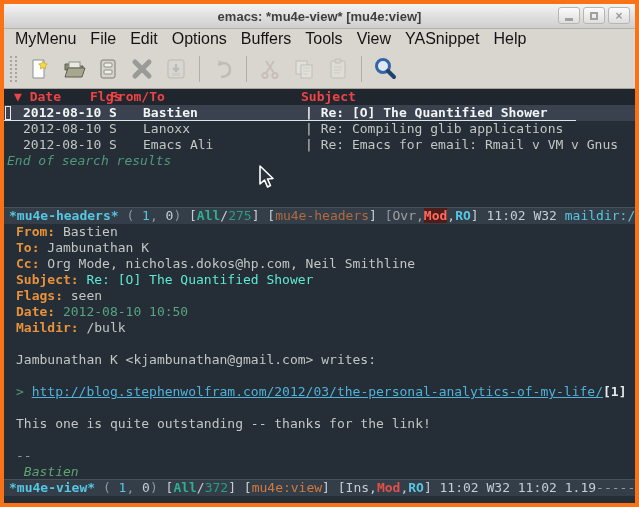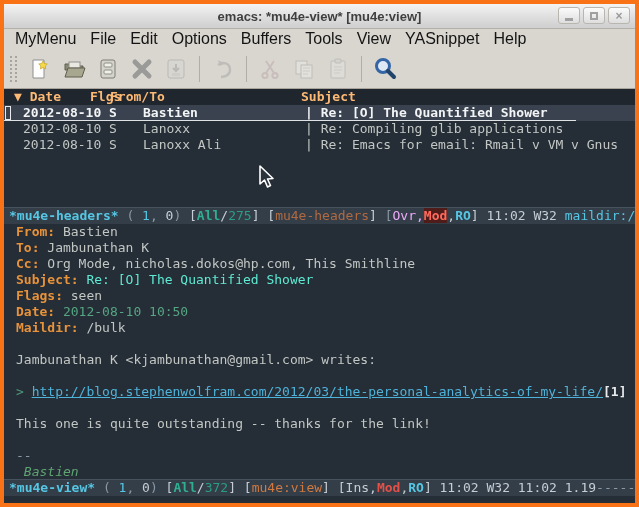--- a/index.html
+++ b/index.html
@@ -39,40 +39,40 @@
     display:flex; align-items:center; padding-left:4px;
   }
   .grip { width:7px; height:26px; border-left:2px dotted #a8a49c; border-right:2px dotted #a8a49c; margin:0 6px 0 2px; }
   .tool-btn { width:34px; height:32px; display:flex; align-items:center; justify-content:center; border-radius:3px; }
   .tool-btn.disabled { opacity:.40; }
   .tool-sep { width:1px; height:26px; background:#b2aea6; margin:0 6px; }
   
   .emacs { height:421px; background:#252d36; color:#c2c7c4; font-size:13px; overflow:hidden; }
   .hwin { height:118px; position:relative; overflow:hidden; }
   .hline { position:relative; height:16px; line-height:16px; white-space:pre; }
-  .header-line { background:#20262e; color:#fdba74; font-weight:bold; }
+  .header-line { background:#20262e; color:#ef4444; font-weight:bold; }
   .hcol { position:absolute; top:0; }
   .row-selected { background:#39424e; color:#f2f4f5; font-weight:bold; }
   .row-underline { position:absolute; left:0; bottom:0; width:572px; height:1px; background:#dfe3e5; }
   .fringe-mark { position:absolute; left:1px; top:1px; width:6px; height:14px; border:1px solid #e8eaec; }
   .end-msg { color:#4e9a7a; font-style:italic; padding-left:3px; }
   
   .modeline {
     height:17px; line-height:16px; background:#343e49; border-top:1px solid #46525e;
     white-space:pre; overflow:hidden; padding-left:5px; font-size:13px;
   }
   .c-name { color:#56c6e3; font-weight:bold; }
   .c-light { color:#c6cdd4; }
   .c-dim { color:#8b98a5; }
   .c-cyan { color:#56c6e3; }
   .c-teal-b { color:#2fae92; font-weight:bold; }
   .c-teal { color:#2b9d85; }
   .c-orange-dim { color:#b06a42; }
   .c-orange { color:#d07a40; }
-  .c-mut { color:#f0abfc; }
+  .c-mut { color:#a3a3a3; }
   .c-red { color:#e25048; font-weight:bold; }
   .c-red-bg { color:#ff6b5e; font-weight:bold; background:#4e1d1a; }
   .c-ro { color:#56c6e3; font-weight:bold; }
   
   .vwin { height:255px; overflow:hidden; padding-left:12px; }
   .vline { height:16px; line-height:16px; white-space:pre; }
   .lbl { color:#e8923a; font-weight:bold; }
   .val-plain { color:#c2c7c4; }
   .val-subject { color:#5eead4; }
   .val-date { color:#56a583; }
@@ -208,31 +208,32 @@
       </div>
       <div class="hline">
         <span class="hcol" style="left:19px">2012-08-10</span>
         <span class="hcol" style="left:105px">S</span>
         <span class="hcol" style="left:139px">Lanoxx</span>
         <span class="hcol" style="left:301px">| Re: Compiling glib applications</span>
       </div>
       <div class="hline">
         <span class="hcol" style="left:19px">2012-08-10</span>
         <span class="hcol" style="left:105px">S</span>
-        <span class="hcol" style="left:139px">Lanoxx Ali</span>
+        <span class="hcol" style="left:139px">Emacs Ali</span>
         <span class="hcol" style="left:301px">| Re: Emacs for email: Rmail v VM v Gnus</span>
       </div>
+      <div class="hline end-msg">End of search results</div>
     </div>
 
     <div class="modeline"><span class="c-name">*mu4e-headers*</span><span class="c-dim"> ( </span><span class="c-cyan">1</span><span class="c-dim">, </span><span class="c-light">0</span><span class="c-dim">) </span><span class="c-light">[</span><span class="c-teal-b">All</span><span class="c-light">/</span><span class="c-teal">275</span><span class="c-light">] </span><span class="c-light">[</span><span class="c-orange-dim">mu4e-headers</span><span class="c-light">] </span><span class="c-dim">[</span><span class="c-mut">Ovr,</span><span class="c-red-bg">Mod</span><span class="c-light">,</span><span class="c-ro">RO</span><span class="c-light">] </span><span class="c-light">11:02 W32 </span><span class="c-cyan">maildir:/bulk</span></div>
 
     <div class="vwin">
       <div class="vline"><span class="lbl">From:</span><span class="val-plain"> </span><span class="val-plain">Bastien</span></div>
       <div class="vline"><span class="lbl">To:</span><span class="val-plain"> </span><span class="val-plain">Jambunathan K</span></div>
-      <div class="vline"><span class="lbl">Cc:</span><span class="val-plain"> </span><span class="val-plain">Org Mode, nicholas.dokos@hp.com, This Smithline</span></div>
+      <div class="vline"><span class="lbl">Cc:</span><span class="val-plain"> </span><span class="val-plain">Org Mode, nicholas.dokos@hp.com, Neil Smithline</span></div>
       <div class="vline"><span class="lbl">Subject:</span><span class="val-plain"> </span><span class="val-subject">Re: [O] The Quantified Shower</span></div>
       <div class="vline"><span class="lbl">Flags:</span><span class="val-plain"> </span><span class="val-plain">seen</span></div>
       <div class="vline"><span class="lbl">Date:</span><span class="val-plain"> </span><span class="val-date">2012-08-10 10:50</span></div>
       <div class="vline"><span class="lbl">Maildir:</span><span class="val-plain"> </span><span class="val-plain">/bulk</span></div>
       <div class="vline"></div>
       <div class="vline val-plain">Jambunathan K &lt;kjambunathan@gmail.com&gt; writes:</div>
       <div class="vline"></div>
       <div class="vline"><span class="quote">&gt; </span><span class="link">http://blog.stephenwolfram.com/2012/03/the-personal-analytics-of-my-life/</span><span class="footnote">[1]</span></div>
       <div class="vline"></div>
       <div class="vline val-plain">This one is quite outstanding -- thanks for the link!</div>

